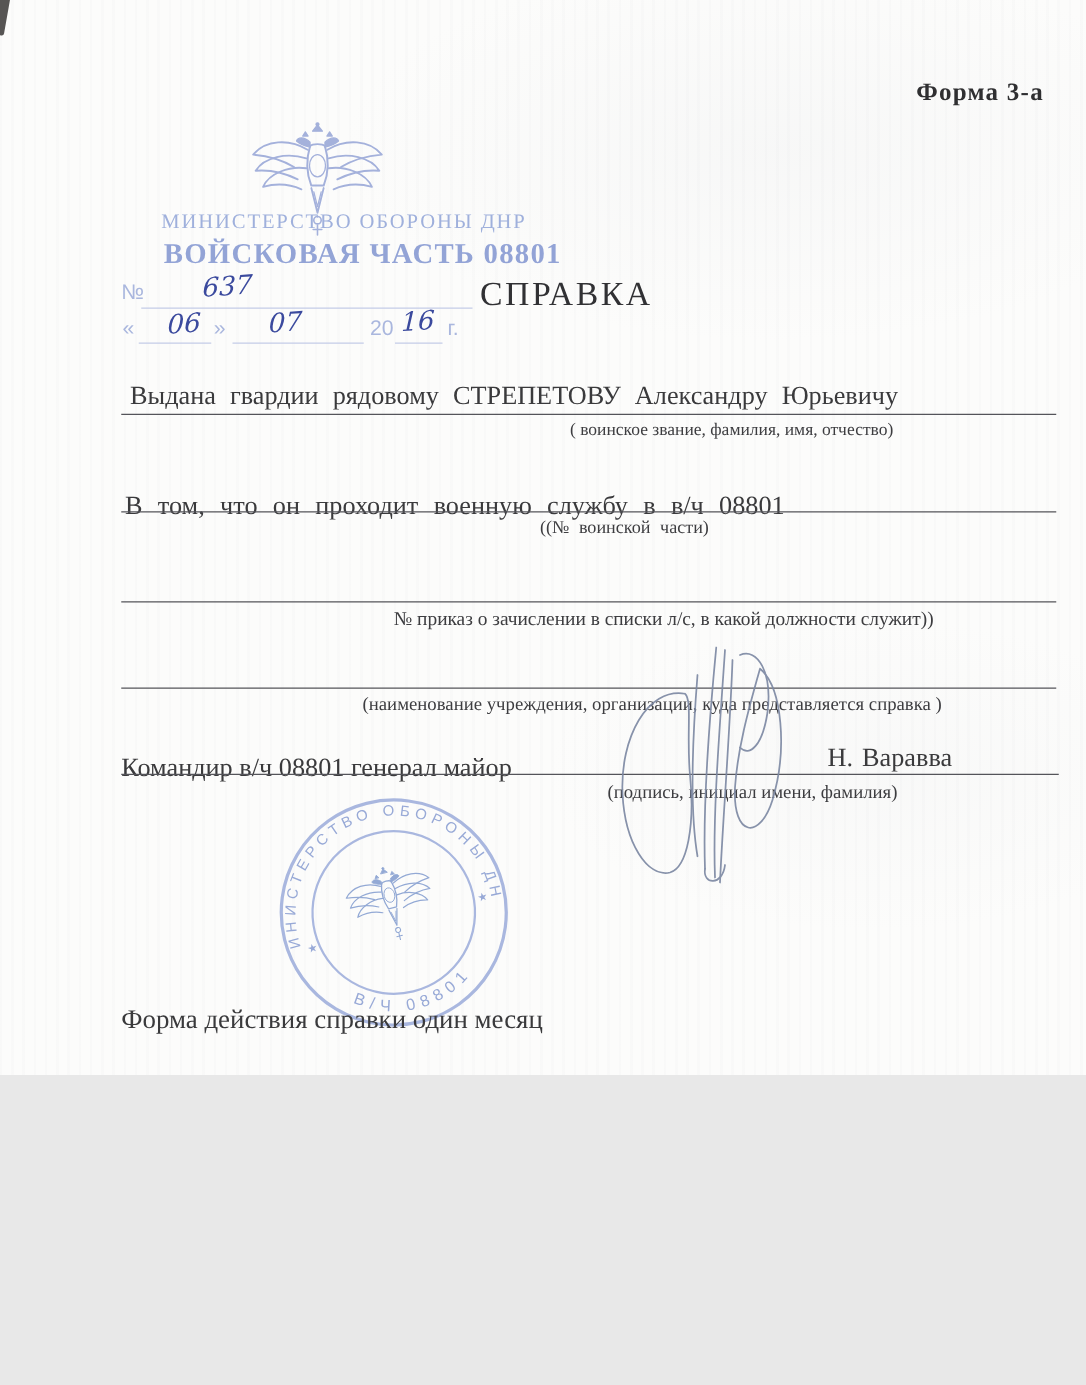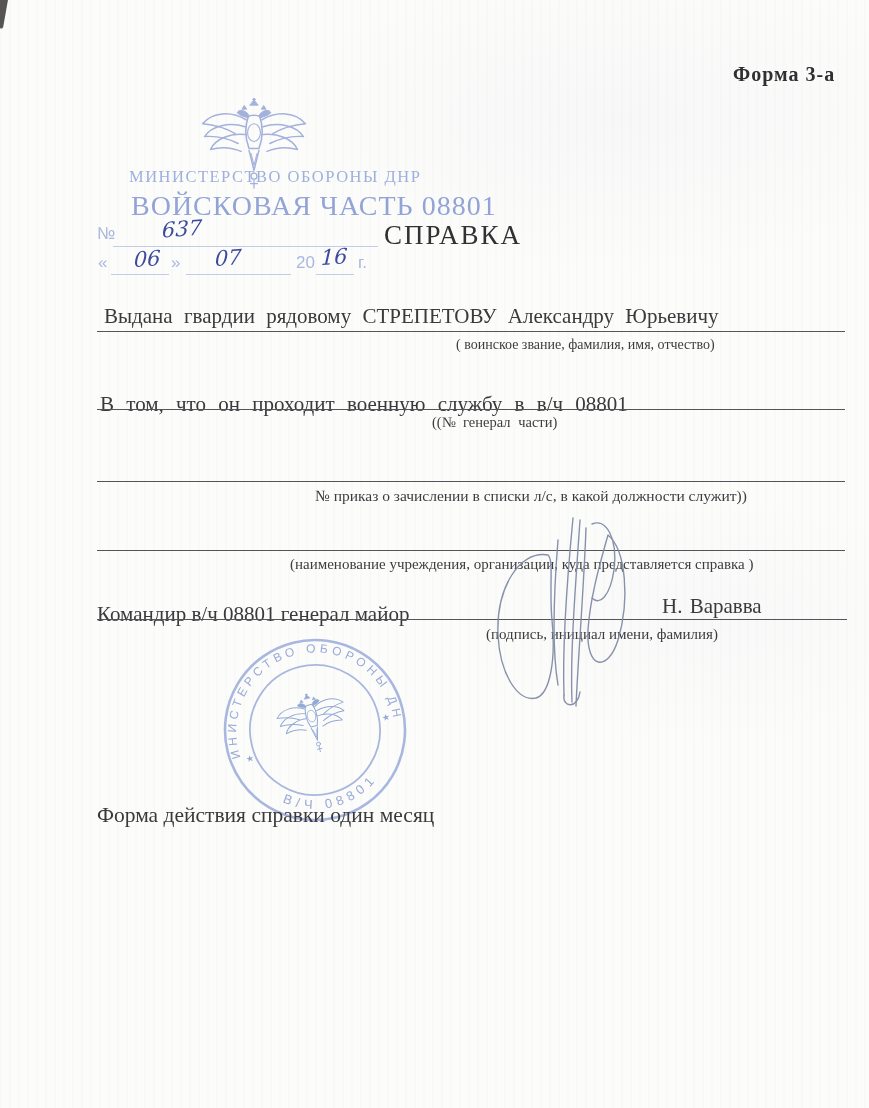--- a/index.html
+++ b/index.html
@@ -1,39 +1,39 @@
 <!DOCTYPE html>
 <html><head>
 <meta charset="utf-8">
 <style>
   html,body{margin:0;padding:0;background:#e8e8e8;}
   .page{
     position:relative;
-    width:869px;height:1108px;
+    width:869px;height:860px;
     margin:0 auto;
     background:#fcfcfb;
     background-image:
       repeating-linear-gradient(90deg, rgba(190,192,198,0.05) 0 2px, rgba(255,255,255,0) 2px 9px),
       radial-gradient(ellipse 500px 220px at 620px 120px, rgba(205,208,214,0.10), rgba(255,255,255,0) 70%),
       radial-gradient(ellipse 380px 180px at 700px 620px, rgba(205,208,214,0.08), rgba(255,255,255,0) 70%);
     overflow:hidden;
     font-family:"Liberation Serif", serif;
     color:#38383a;
   }
   .abs{position:absolute;}
   
   .serif{font-family:"Liberation Serif", serif;color:#3a3a3c;}
   .form-label{font-size:20px;font-weight:bold;letter-spacing:1px;color:#2f2f31;}
   .doc-title{font-size:27px;letter-spacing:2px;color:#313134;}
   .field-text{font-size:21px;white-space:nowrap;}
   .caption{font-size:14.5px;color:#3d3d40;white-space:nowrap;}
   .rule{height:0;border-top:1.5px solid #54545a;}
   .rule-light{height:0;border-top:1.4px solid #c3cce8;}
   .ministry-line{font-size:16.5px;letter-spacing:1.5px;color:#9fb0dc;white-space:nowrap;}
-  .unit-line{font-size:28px;font-weight:normal;letter-spacing:1px;color:#8598d2;opacity:.88;white-space:nowrap;}
+  .unit-line{font-size:23px;font-weight:bold;letter-spacing:1px;color:#8598d2;opacity:.88;white-space:nowrap;}
   .printed-pale{font-size:17px;color:#aab7de;font-family:"Liberation Sans",sans-serif;}
   
   .hand{
     font-family:"DejaVu Serif", serif;
     font-style:italic;
     font-size:21px;
     color:#3b4a9e;
     transform:rotate(-4deg) skewX(-6deg);
     white-space:nowrap;
   }
@@ -104,21 +104,21 @@
   <div class="abs rule-light" style="left:316px;top:274px;width:38px;"></div>
   <div class="abs hand" style="left:321px;top:245px;">16</div>
   <div class="abs printed-pale" style="left:358px;top:253px;">г.</div>
 
   <div class="abs serif field-text" style="left:104px;top:304px;word-spacing:6px;">Выдана гвардии рядовому СТРЕПЕТОВУ Александру Юрьевичу</div>
   <div class="abs rule" style="left:97px;top:331px;width:748px;"></div>
   <div class="abs serif caption" style="left:456px;top:337px;font-size:14px;">( воинское звание, фамилия, имя, отчество)</div>
 
   <div class="abs serif field-text" style="left:100px;top:392px;word-spacing:7px;">В том, что он проходит военную службу в в/ч 08801</div>
   <div class="abs rule" style="left:97px;top:409px;width:748px;"></div>
-  <div class="abs serif caption" style="left:432px;top:414px;word-spacing:4px;font-size:14.5px;">((№ генерал части)</div>
+  <div class="abs serif caption" style="left:432px;top:414px;word-spacing:4px;font-size:14.5px;">((№ воинской части)</div>
 
   <div class="abs rule" style="left:97px;top:481px;width:748px;"></div>
   <div class="abs serif caption" style="left:315px;top:487px;font-size:15.5px;">№ приказ о зачислении в списки л/с, в какой должности служит))</div>
 
   <div class="abs rule" style="left:97px;top:550px;width:748px;"></div>
   <div class="abs serif caption" style="left:290px;top:556px;font-size:15px;">(наименование учреждения, организации, куда представляется справка )</div>
 
   <div class="abs serif field-text" style="left:97px;top:602px;">Командир в/ч 08801 генерал майор</div>
   <div class="abs serif field-text" style="left:662px;top:594px;word-spacing:2px;">Н. Варавва</div>
   <div class="abs rule" style="left:97px;top:619px;width:750px;"></div>

